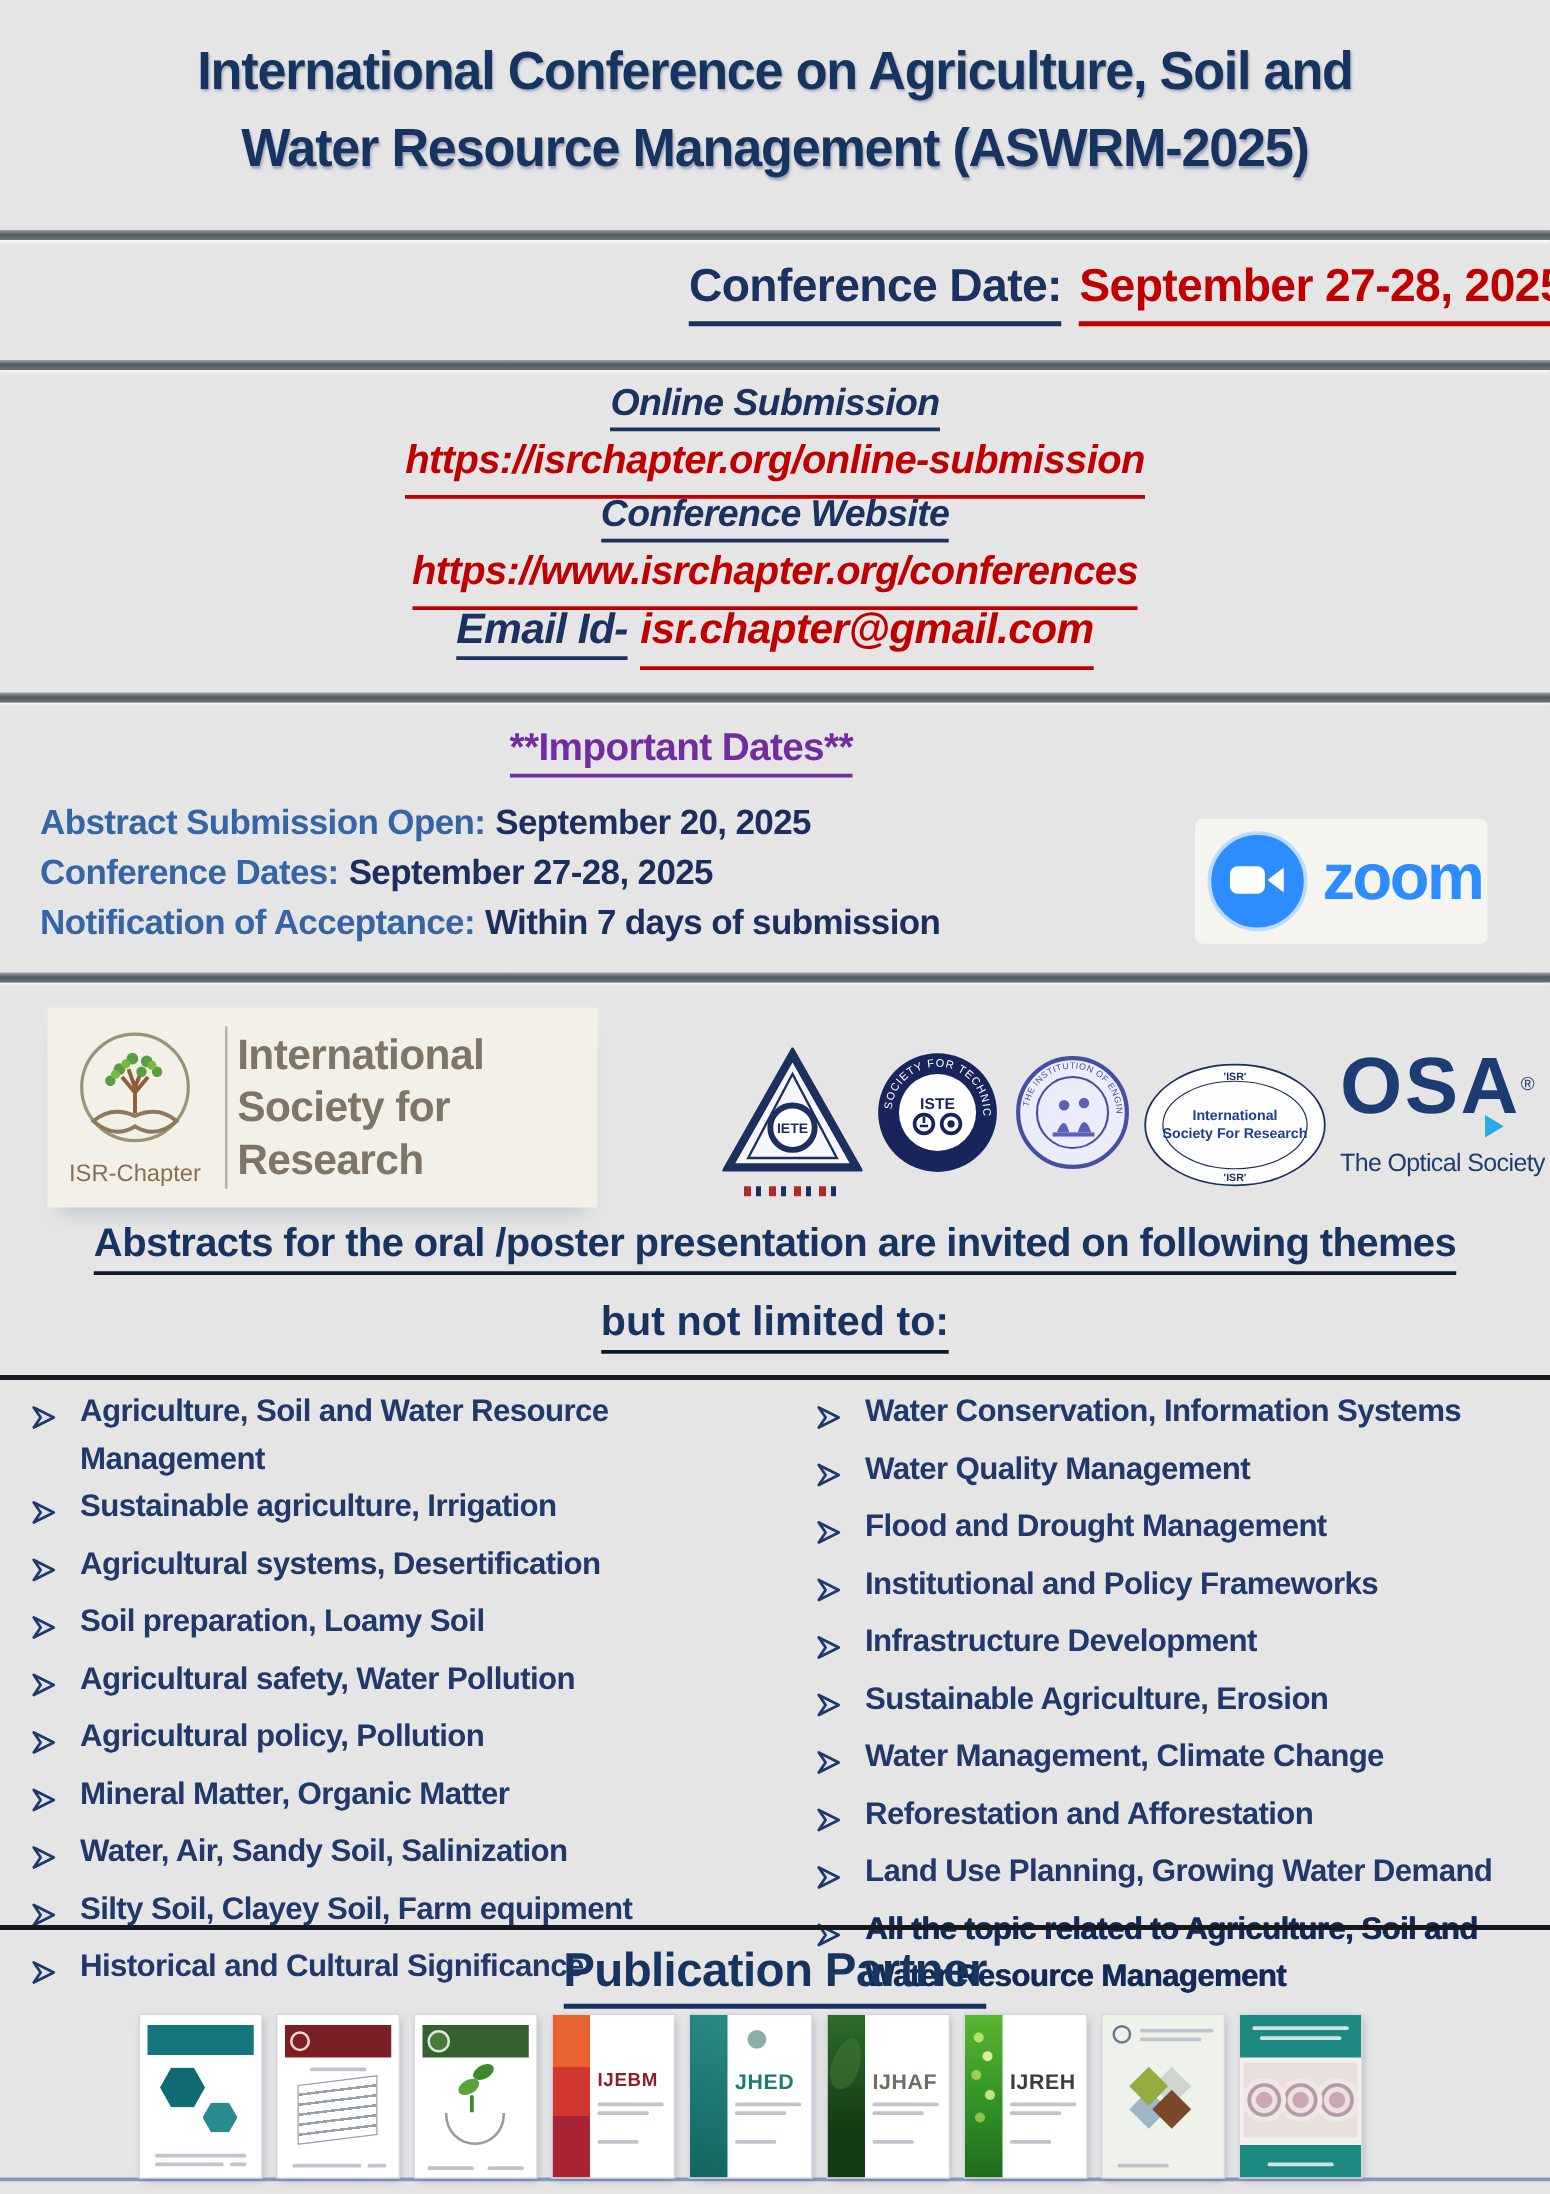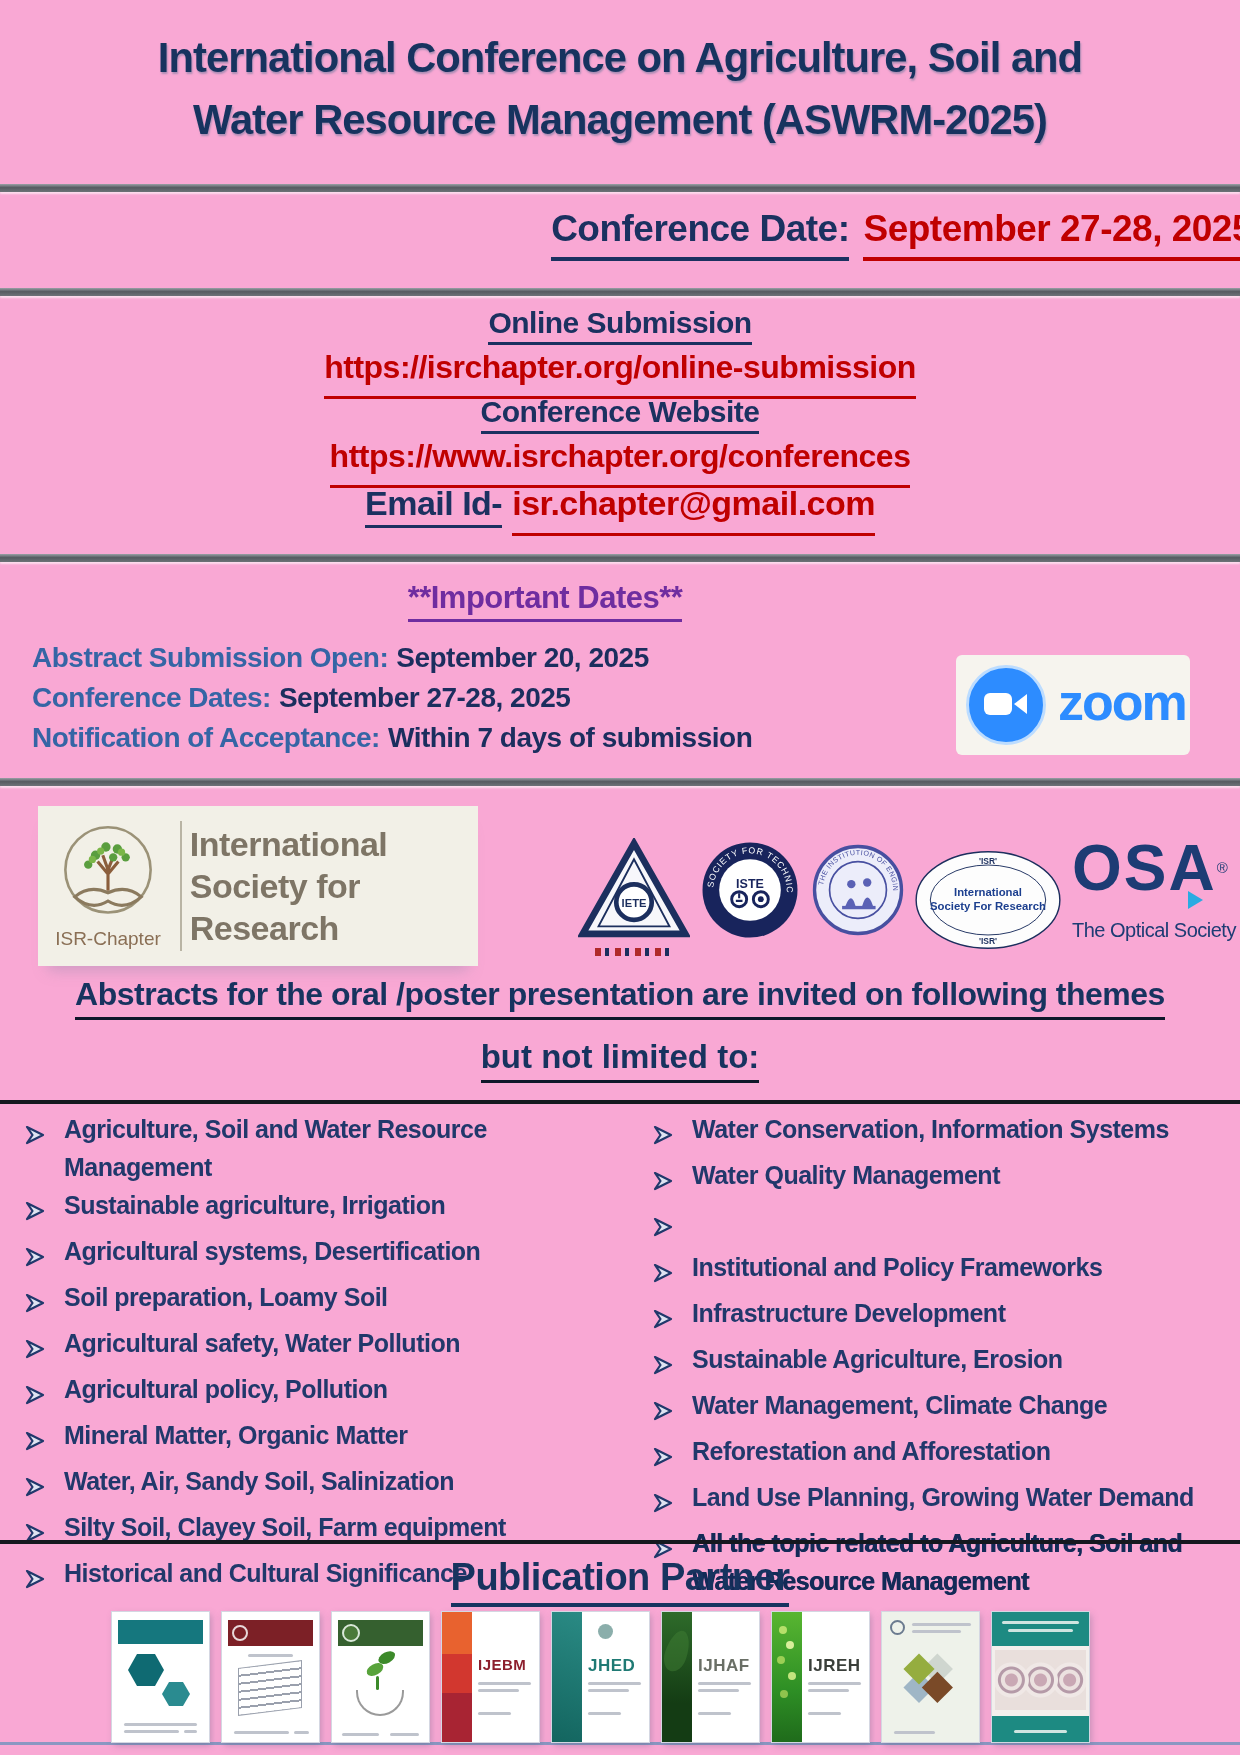--- a/index.html
+++ b/index.html
@@ -1,18 +1,18 @@
 <!DOCTYPE html>
 <html><head>
 <meta charset="utf-8">
 <style>
   html,body{margin:0;padding:0;}
   .page{
     position:relative;width:1240px;height:1755px;overflow:hidden;
-    background:#f9a8d4;
+    background:#e5e5e5;
     font-family:"Liberation Sans",sans-serif;
     -webkit-font-smoothing:antialiased;
   }
   
   .title{position:absolute;top:26px;left:0;width:100%;text-align:center;
     color:#17335f;font-weight:bold;font-size:43px;line-height:62px;letter-spacing:-1px;
     text-shadow:1px 2px 2px rgba(110,120,155,.55);}
   .title .tl1,.title .tl2{transform:scaleX(.97);transform-origin:center;}
   
   .divider{position:absolute;left:0;width:100%;height:8px;
@@ -22,21 +22,21 @@
   .thin-line{position:absolute;left:0;width:100%;height:4px;background:#15181f;}
   .t-e{top:1100px;} .t-f{top:1540px;}
   .bottom-line{position:absolute;top:1742px;left:0;width:100%;height:3px;background:#8b97c2;}
   
   .conf-date{position:absolute;top:208px;left:12px;width:100%;text-align:right;
     font-size:37px;font-weight:bold;letter-spacing:-0.5px;}
   .conf-date .lbl{color:#1b3160;border-bottom:4px solid #1b3160;padding-bottom:8px;}
   .conf-date .val{color:#c00000;border-bottom:4px solid #c00000;padding-bottom:8px;margin-left:14px;}
   
   .links{position:absolute;top:306px;left:0;width:100%;text-align:center;}
-  .link-line{margin-bottom:9px;}
+  .link-line{margin-bottom:9px;font-style:italic;}
   .u-navy{color:#1b3160;border-bottom:3px solid #1b3160;padding-bottom:3px;
     font-weight:bold;font-size:30px;letter-spacing:-0.5px;}
   .u-red{color:#c00000;border-bottom:3px solid #c00000;padding-bottom:11px;
     font-weight:bold;font-size:32px;letter-spacing:-0.5px;text-decoration:none;}
   .email-line .u-navy{font-size:34px;}
   .email-line .u-red{font-size:34px;margin-left:10px;}
   
   .imp-heading{position:absolute;top:580px;left:0;width:1090px;text-align:center;}
   .imp-heading span{color:#6f2da0;font-weight:bold;font-size:31px;
     border-bottom:3px solid #6f2da0;padding-bottom:4px;letter-spacing:-0.5px;}
@@ -400,20 +400,21 @@
       <div class="theme-item">
         <span class="arrow"><svg width="22" height="22" viewBox="0 0 22 22">
             <path d="M3 3 L19 11 L3 19 L8.5 11 Z" fill="#dfe3f1" stroke="#21386b" stroke-width="2.2" stroke-linejoin="round"></path>
           </svg></span>
         <span class="txt">Water Quality Management</span>
       </div>
       <div class="theme-item">
         <span class="arrow"><svg width="22" height="22" viewBox="0 0 22 22">
             <path d="M3 3 L19 11 L3 19 L8.5 11 Z" fill="#dfe3f1" stroke="#21386b" stroke-width="2.2" stroke-linejoin="round"></path>
           </svg></span>
+        <span class="txt">Flood and Drought Management</span>
       </div>
       <div class="theme-item">
         <span class="arrow"><svg width="22" height="22" viewBox="0 0 22 22">
             <path d="M3 3 L19 11 L3 19 L8.5 11 Z" fill="#dfe3f1" stroke="#21386b" stroke-width="2.2" stroke-linejoin="round"></path>
           </svg></span>
         <span class="txt">Institutional and Policy Frameworks</span>
       </div>
       <div class="theme-item">
         <span class="arrow"><svg width="22" height="22" viewBox="0 0 22 22">
             <path d="M3 3 L19 11 L3 19 L8.5 11 Z" fill="#dfe3f1" stroke="#21386b" stroke-width="2.2" stroke-linejoin="round"></path>

